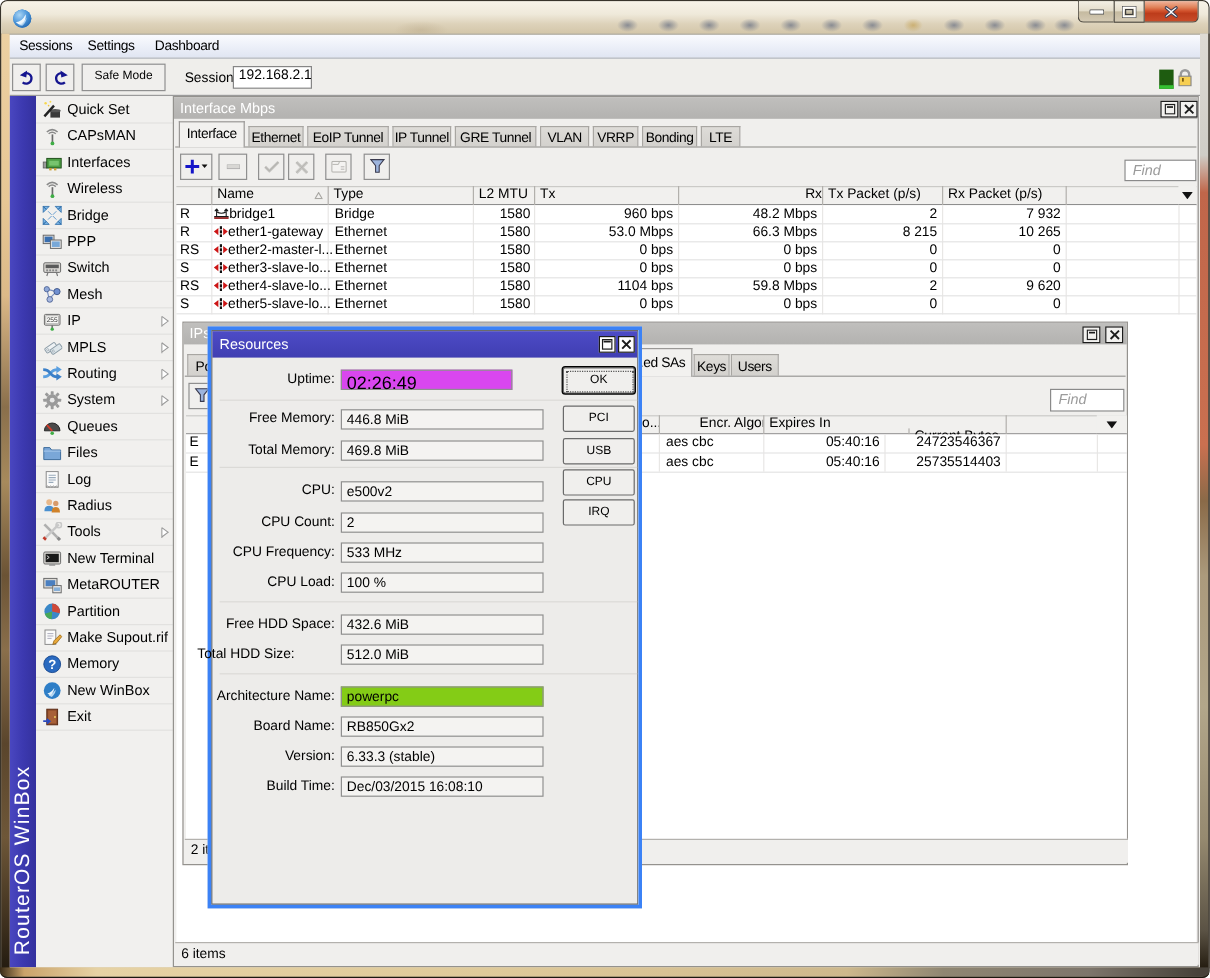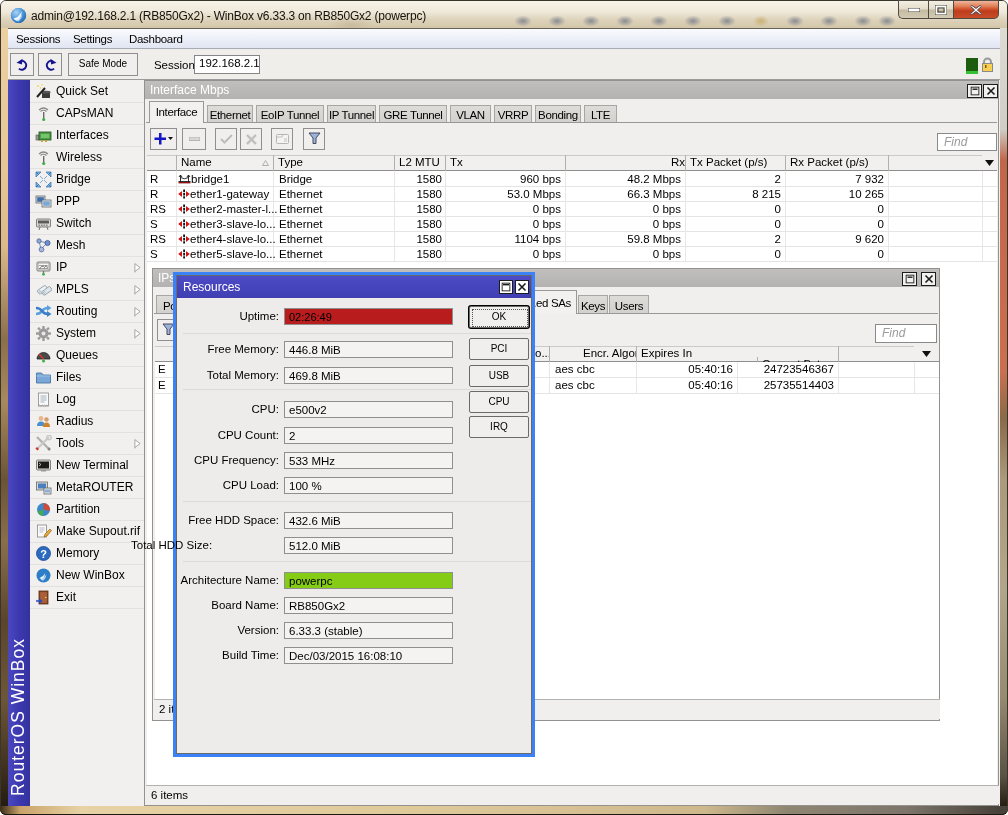--- a/index.html
+++ b/index.html
@@ -89,21 +89,20 @@
   <defs>
         <radialGradient id="gb" cx=".35" cy=".3" r=".9">
    <stop offset="0" stop-color="#a8d4f4"></stop>
           <stop offset=".5" stop-color="#4a95da"></stop>
    <stop offset="1" stop-color="#15549e"></stop>
         </radialGradient>
       </defs>
   <path d="M3.2 11.6 Q8.6 10.9 11.4 4.8 Q12.2 9.8 7.9 13.6 Q5.2 13.8 3.2 11.6 Z" fill="#f4fafe" opacity=".97"></path>
   <path d="M5.0 13.8 Q9.8 12.4 12.2 7.6 Q12.0 11.6 8.6 14.4 Z" fill="#cfe6f8" opacity=".75"></path>
  </svg>
- <div class="ttl">admin@192.168.2.1 (RB850Gx2) - WinBox v6.33.3 on RB850Gx2 (powerpc)</div>
 </div>
 <div id="cmin" class="cap">
     <svg width="12" height="4" viewBox="0 0 12 4">
       <rect x="0" y="0" width="12" height="4" rx="1" fill="#fff" stroke="#3c3c3c" stroke-width="1"></rect>
     </svg>
   </div>
 <div id="cmax" class="cap">
     <svg width="12" height="10" viewBox="0 0 12 10">
       <rect x="1" y="1" width="10" height="8" fill="none" stroke="#fff" stroke-width="2"></rect>
       <rect x="0" y="0" width="12" height="10" fill="none" stroke="#3c3c3c" stroke-width="1"></rect>
@@ -646,36 +645,36 @@
         <rect x="0.5" y="0.5" width="8" height="8" fill="none" stroke="#1c1c1c" stroke-width="1.2"></rect>
         <rect x="1.5" y="1.5" width="6" height="1.4" fill="#1c1c1c"></rect>
       </svg>
     </div>
 <div class="wbtn" style="left:339px;top:5px;width:14px;height:14px;background:#fff">
       <svg width="9" height="9" viewBox="0 0 9 9">
         <path d="M1 1 L8 8 M8 1 L1 8" stroke="#1c1c1c" stroke-width="1.6"></path>
       </svg>
     </div>
 <div class="a" style="top:35px;left:-45px;width:148px;font-size:11.5px;text-align:right;white-space:nowrap">Uptime:</div>
-<div class="a" style="left:108px;top:33px;width:169px;height:17px;background:#b91c1c;border:1px solid #8f8f8f;box-sizing:border-box;font-size:11px;padding:2px 0 0 4px">02:26:49</div>
+<div class="a" style="left:108px;top:33px;width:143px;height:17px;background:#d946ef;border:1px solid #8f8f8f;box-sizing:border-box;font-size:15px;padding:2px 0 0 4px">02:26:49</div>
 <div class="a" style="top:68px;left:-45px;width:148px;font-size:11.5px;text-align:right;white-space:nowrap">Free Memory:</div>
 <div class="a" style="left:108px;top:66px;width:169px;height:17px;background:#f4f3f1;border:1px solid #8f8f8f;box-sizing:border-box;font-size:11.5px;padding:2px 0 0 4px">446.8 MiB</div>
 <div class="a" style="top:93.5px;left:-45px;width:148px;font-size:11.5px;text-align:right;white-space:nowrap">Total Memory:</div>
 <div class="a" style="left:108px;top:91.5px;width:169px;height:17px;background:#f4f3f1;border:1px solid #8f8f8f;box-sizing:border-box;font-size:11.5px;padding:2px 0 0 4px">469.8 MiB</div>
 <div class="a" style="top:128px;left:-45px;width:148px;font-size:11.5px;text-align:right;white-space:nowrap">CPU:</div>
 <div class="a" style="left:108px;top:126px;width:169px;height:17px;background:#f4f3f1;border:1px solid #8f8f8f;box-sizing:border-box;font-size:11.5px;padding:2px 0 0 4px">e500v2</div>
 <div class="a" style="top:153.5px;left:-45px;width:148px;font-size:11.5px;text-align:right;white-space:nowrap">CPU Count:</div>
 <div class="a" style="left:108px;top:151.5px;width:169px;height:17px;background:#f4f3f1;border:1px solid #8f8f8f;box-sizing:border-box;font-size:11.5px;padding:2px 0 0 4px">2</div>
 <div class="a" style="top:179px;left:-45px;width:148px;font-size:11.5px;text-align:right;white-space:nowrap">CPU Frequency:</div>
 <div class="a" style="left:108px;top:177px;width:169px;height:17px;background:#f4f3f1;border:1px solid #8f8f8f;box-sizing:border-box;font-size:11.5px;padding:2px 0 0 4px">533 MHz</div>
 <div class="a" style="top:204px;left:-45px;width:148px;font-size:11.5px;text-align:right;white-space:nowrap">CPU Load:</div>
 <div class="a" style="left:108px;top:202px;width:169px;height:17px;background:#f4f3f1;border:1px solid #8f8f8f;box-sizing:border-box;font-size:11.5px;padding:2px 0 0 4px">100 %</div>
 <div class="a" style="top:239px;left:-45px;width:148px;font-size:11.5px;text-align:right;white-space:nowrap">Free HDD Space:</div>
 <div class="a" style="left:108px;top:237px;width:169px;height:17px;background:#f4f3f1;border:1px solid #8f8f8f;box-sizing:border-box;font-size:11.5px;padding:2px 0 0 4px">432.6 MiB</div>
-<div class="a" style="top:264px;left:-45px;width:148px;font-size:11.5px;text-align:left;white-space:nowrap">Total HDD Size:</div>
+<div class="a" style="top:264px;left:-45px;width:148px;font-size:11.5px;text-align:center;white-space:nowrap">Total HDD Size:</div>
 <div class="a" style="left:108px;top:262px;width:169px;height:17px;background:#f4f3f1;border:1px solid #8f8f8f;box-sizing:border-box;font-size:11.5px;padding:2px 0 0 4px">512.0 MiB</div>
 <div class="a" style="top:298.5px;left:-45px;width:148px;font-size:11.5px;text-align:right;white-space:nowrap">Architecture Name:</div>
 <div class="a" style="left:108px;top:296.5px;width:169px;height:17px;background:#84cc16;border:1px solid #8f8f8f;box-sizing:border-box;font-size:11.5px;padding:2px 0 0 4px">powerpc</div>
 <div class="a" style="top:323.5px;left:-45px;width:148px;font-size:11.5px;text-align:right;white-space:nowrap">Board Name:</div>
 <div class="a" style="left:108px;top:321.5px;width:169px;height:17px;background:#f4f3f1;border:1px solid #8f8f8f;box-sizing:border-box;font-size:11.5px;padding:2px 0 0 4px">RB850Gx2</div>
 <div class="a" style="top:348.5px;left:-45px;width:148px;font-size:11.5px;text-align:right;white-space:nowrap">Version:</div>
 <div class="a" style="left:108px;top:346.5px;width:169px;height:17px;background:#f4f3f1;border:1px solid #8f8f8f;box-sizing:border-box;font-size:11.5px;padding:2px 0 0 4px">6.33.3 (stable)</div>
 <div class="a" style="top:373.5px;left:-45px;width:148px;font-size:11.5px;text-align:right;white-space:nowrap">Build Time:</div>
 <div class="a" style="left:108px;top:371.5px;width:169px;height:17px;background:#f4f3f1;border:1px solid #8f8f8f;box-sizing:border-box;font-size:11.5px;padding:2px 0 0 4px">Dec/03/2015 16:08:10</div>
 <div class="a" style="left:7px;top:58px;width:348px;height:1px;background:#dbdad7"></div>

